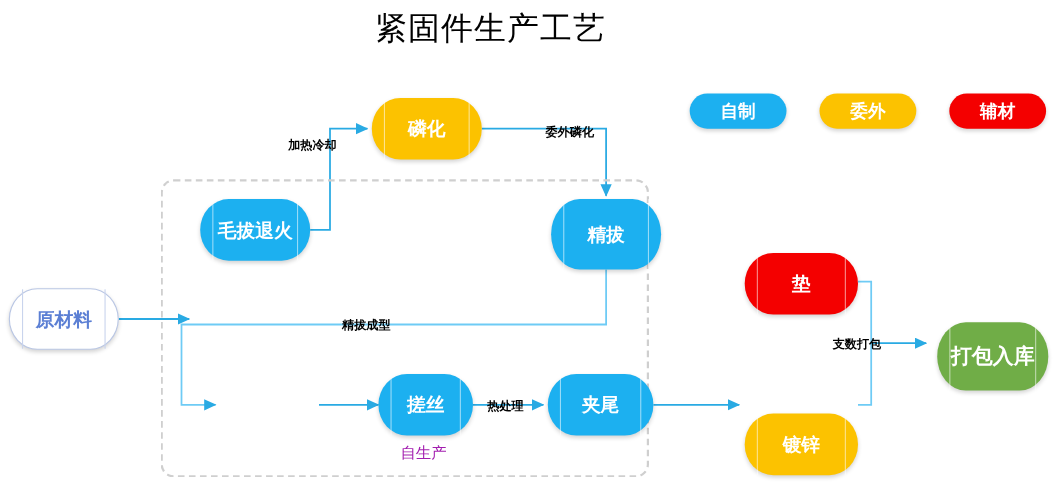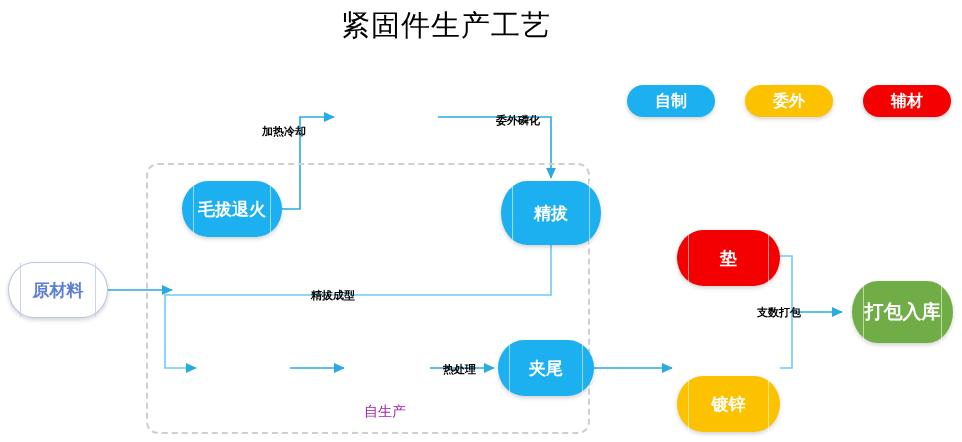--- a/index.html
+++ b/index.html
@@ -38,21 +38,21 @@
   .node .sideL,.node .sideR{
     position:absolute;top:0;bottom:0;width:1px;background:rgba(255,255,255,0.55);
   }
   .node .sideL{left:11px;}
   .node .sideR{right:11px;}
   .node .txt{position:relative;z-index:2;}
 
   .n-blue{background:#1cb0f0;}
   .n-yellow{background:#fcc200;}
   .n-red{background:#f40000;}
-  .n-green{background:#70ad47;}
+  .n-green{background:#70ad47;margin-top:12px;}
   .n-white{background:#ffffff;border:1px solid #b9c6e4;color:#5b7fd4;font-weight:bold;}
   .n-white .sideL,.n-white .sideR{background:#c9d4ed;}
 
   
   .pill{
     position:absolute;height:32px;width:88px;border-radius:16px;
     display:flex;align-items:center;justify-content:center;
     color:#fff;font-size:16px;font-weight:bold;
     box-shadow:0 2px 4px rgba(0,0,0,0.18);
   }
@@ -103,34 +103,44 @@
 
   <div class="group-box"></div>
   <div class="group-label">自生产</div>
 
   <div class="node n-white" style="left:8px;top:262px;width:100px;height:56px;">
     <span class="sideL"></span>
     <span class="sideR"></span>
     <span class="txt">原材料</span>
   </div>
 
+  <div class="node n-yellow" style="left:338px;top:89px;width:100px;height:56px;">
+    <span class="sideL"></span>
+    <span class="sideR"></span>
+    <span class="txt">磷化</span>
+  </div>
 
   <div class="node n-blue" style="left:182px;top:181px;width:100px;height:56px;">
     <span class="sideL"></span>
     <span class="sideR"></span>
     <span class="txt">毛拔退火</span>
   </div>
 
   <div class="node n-blue" style="left:501px;top:181px;width:100px;height:64px;">
     <span class="sideL"></span>
     <span class="sideR"></span>
     <span class="txt">精拔</span>
   </div>
 
 
+  <div class="node n-blue" style="left:344px;top:340px;width:86px;height:56px;">
+    <span class="sideL"></span>
+    <span class="sideR"></span>
+    <span class="txt">搓丝</span>
+  </div>
 
   <div class="node n-blue" style="left:498px;top:340px;width:96px;height:56px;">
     <span class="sideL"></span>
     <span class="sideR"></span>
     <span class="txt">夹尾</span>
   </div>
 
   <div class="node n-red" style="left:677px;top:230px;width:103px;height:56px;">
     <span class="sideL"></span>
     <span class="sideR"></span>

